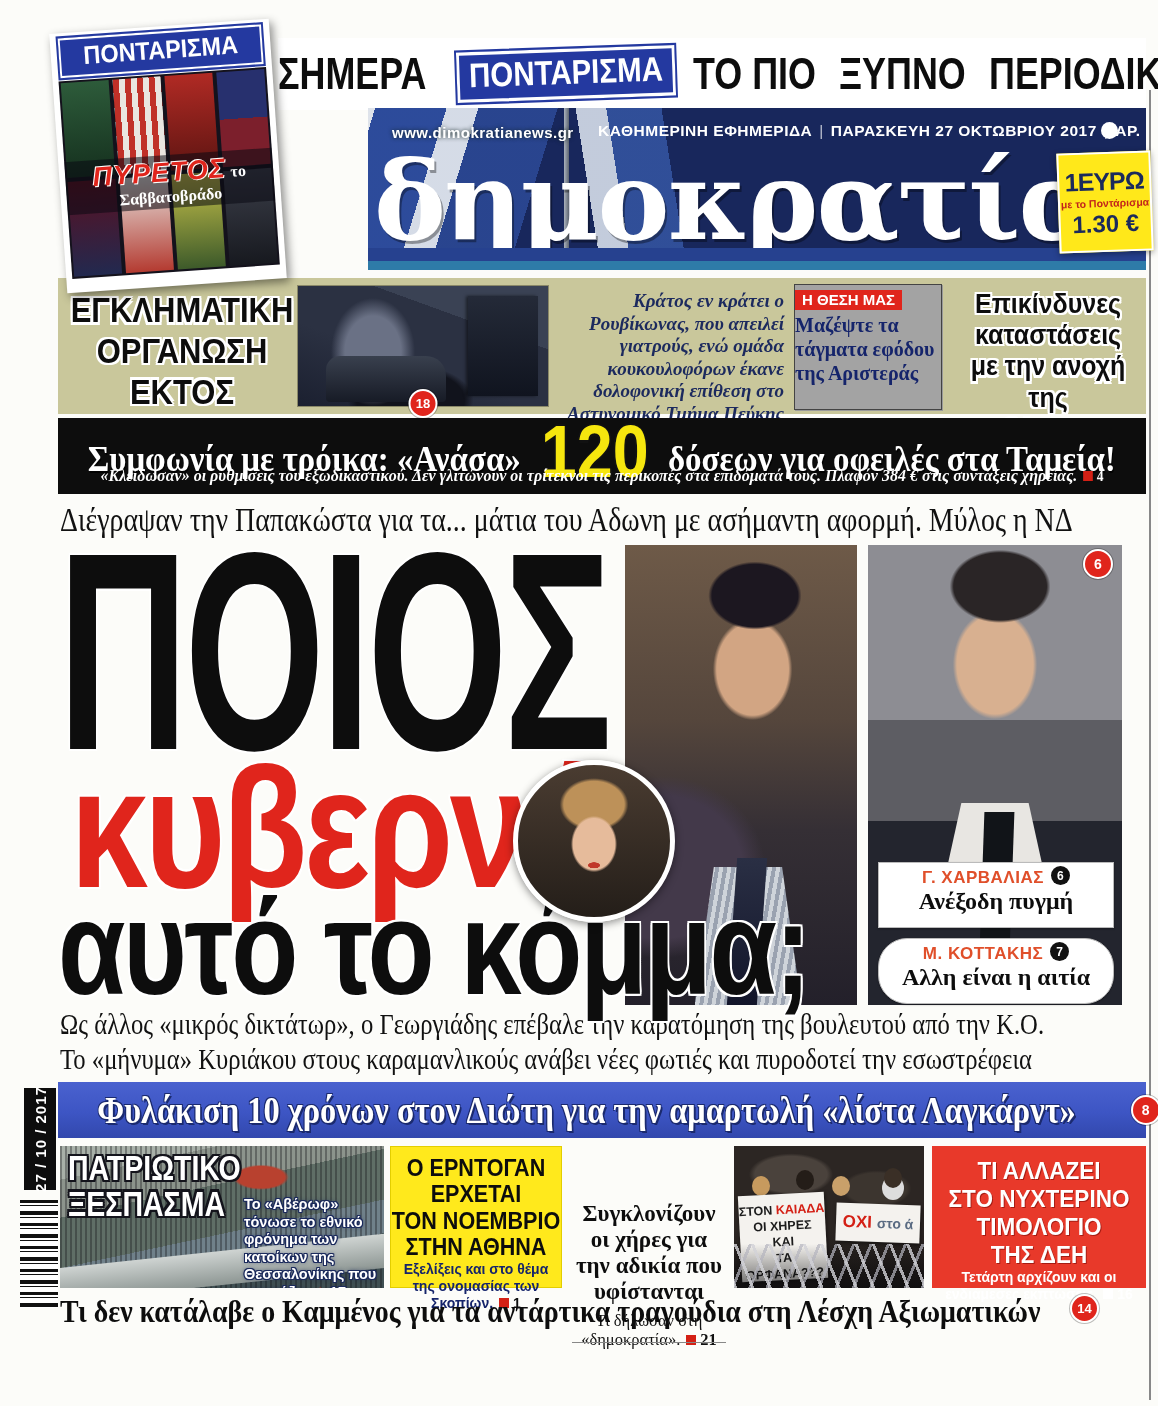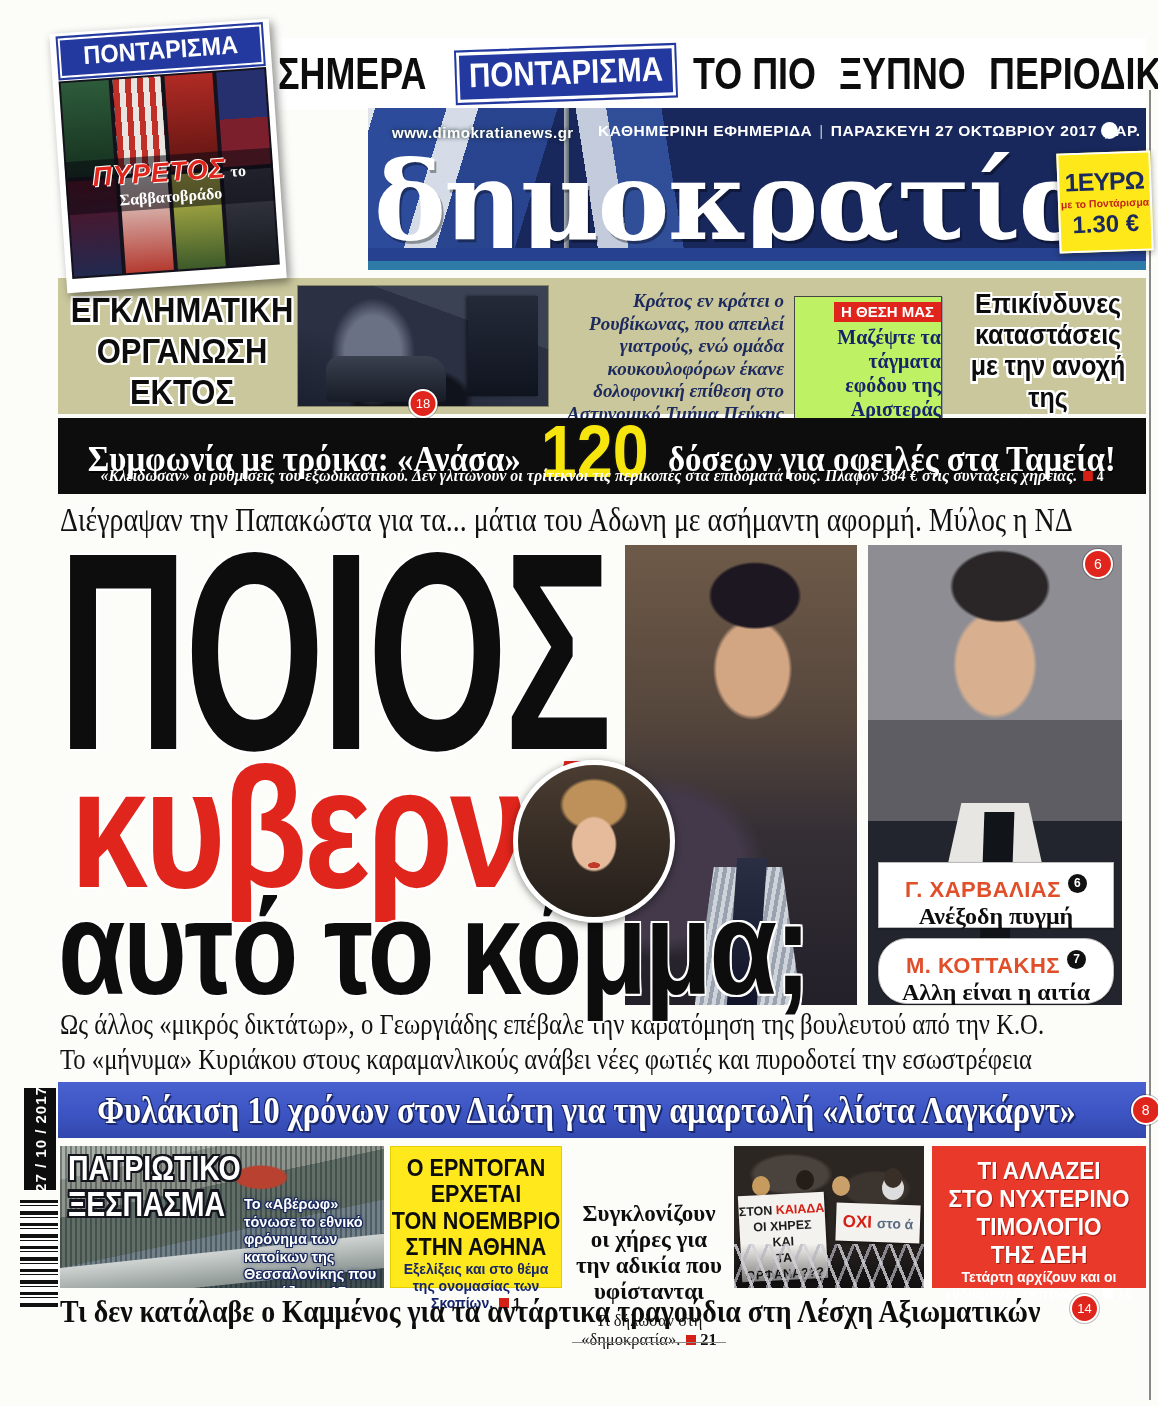--- a/index.html
+++ b/index.html
@@ -6,21 +6,21 @@
   .page{position:relative;width:1158px;height:1406px;background:#fcfcf9;overflow:hidden;
         font-family:"Liberation Sans",sans-serif;}
   .abs{position:absolute;}
   .b{font-weight:bold;}
   .outw{text-shadow:-2px 0 0 #fff,2px 0 0 #fff,0 -2px 0 #fff,0 2px 0 #fff,
         -2px -2px 0 #fff,2px 2px 0 #fff,-2px 2px 0 #fff,2px -2px 0 #fff;}
   .outb{text-shadow:-2px 0 0 #14141c,2px 0 0 #14141c,0 -2px 0 #14141c,0 2px 0 #14141c,
         -2px -2px 0 #14141c,2px 2px 0 #14141c,-2px 2px 0 #14141c,2px -2px 0 #14141c;}
   .outnavy{text-shadow:-1px 0 0 #1b2a5c,1px 0 0 #1b2a5c,0 -1px 0 #1b2a5c,0 1px 0 #1b2a5c,
         -1px -1px 0 #1b2a5c,1px 1px 0 #1b2a5c,-1px 1px 0 #1b2a5c,1px -1px 0 #1b2a5c, 0 0 4px #1b2a5c;}
-  .badge{border-radius:50%;background:#e0251c;color:#fff;font-weight:normal;
+  .badge{border-radius:50%;background:#e0251c;color:#fff;font-weight:bold;
          display:inline-flex;align-items:center;justify-content:center;
          border:2px solid #fff;box-shadow:0 0 0 1px rgba(0,0,0,.25);}
   .ncirc{border-radius:50%;background:#111;color:#fff;font-weight:bold;
          display:inline-flex;align-items:center;justify-content:center;}
   .redsq{display:inline-block;width:10px;height:10px;background:#d42015;margin:0 4px 0 6px;}
   .whtsq{display:inline-block;width:10px;height:10px;background:#fff;margin:0 4px 0 6px;}
 
   
   .topstrip{left:278px;top:38px;width:868px;height:72px;background:#fff;display:flex;
             align-items:center;gap:12px;}
@@ -92,26 +92,26 @@
           box-shadow:0 0 0 1px #8a8868;}
   .police .booth{position:absolute;right:10px;top:10px;width:70px;height:100px;
           background:linear-gradient(180deg,#242a38,#10141f);box-shadow:-2px 0 3px rgba(0,0,0,.5);}
   .police .car{position:absolute;left:28px;bottom:4px;width:120px;height:46px;border-radius:14px 20px 4px 4px;
           background:linear-gradient(180deg,#39404e,#171b26);}
   .police .badge{position:absolute;left:50%;bottom:-12px;transform:translateX(-50%);
           width:25px;height:25px;font-size:13px;}
   .rubicon{position:absolute;left:498px;top:12px;width:228px;color:#1c2a5e;
            font-family:"Liberation Serif",serif;font-weight:bold;font-style:italic;
            font-size:19px;line-height:22.5px;text-align:right;}
-  .thesi{position:absolute;left:736px;top:6px;width:146px;height:124px;background:#bef264;
-         border:1px solid #444;text-align:right;box-shadow:1px 1px 0 #999;margin-top:12px;}
+  .thesi{position:absolute;left:736px;top:6px;width:146px;height:124px;background:#a3a3a3;
+         border:1px solid #444;text-align:left;box-shadow:1px 1px 0 #999;}
   .thesi .lbl{display:inline-block;margin-top:5px;background:#e0251c;color:#fff;font-weight:bold;
          font-size:15px;padding:1px 7px 2px;}
   .thesi .txt{margin-top:3px;color:#15246b;font-family:"Liberation Serif",serif;font-weight:bold;
-         font-size:20px;line-height:24px;padding-left:36px;}
+         font-size:20px;line-height:24px;}
   .danger{position:absolute;left:900px;top:10px;width:180px;color:#0d0d0d;font-weight:bold;
           font-size:25px;line-height:29px;text-align:center;transform:scale(1,1.08);transform-origin:center top;}
 
   
   .bbanner{left:58px;top:418px;width:1088px;height:76px;background:#0d0d0d;color:#fff;z-index:3;}
   .bb-row1{position:absolute;left:0;top:2px;width:100%;display:flex;align-items:center;
            justify-content:center;white-space:nowrap;}
   .bb-main{font-family:"Liberation Serif",serif;font-weight:bold;font-size:34px;
            transform:scale(.97,1.08);text-shadow:1px 2px 0 rgba(0,0,0,.8);}
   .bb-num{font-size:68px;font-weight:bold;color:#f6e60e;margin:0 10px;position:relative;top:-8px;
@@ -160,21 +160,21 @@
         background:
           radial-gradient(8px 4px at 50% 66%,#c0392b 0 70%,rgba(192,57,43,0) 80%),
           radial-gradient(36px 44px at 50% 52%,#e6bb9b 0 58%,rgba(230,187,155,0) 64%),
           radial-gradient(52px 40px at 50% 26%,#bd9159 0 58%,rgba(189,145,89,0) 66%),
           linear-gradient(180deg,#4a3c31,#241e19);}
 
   .opbox{left:878px;width:234px;background:#fff;border:1px solid #bbb;text-align:center;z-index:5;
          box-shadow:0 1px 2px rgba(0,0,0,.3);}
   .op1{top:862px;height:64px;}
   .op2{top:938px;height:64px;border-radius:29px;}
-  .opname{color:#e04f2a;font-weight:bold;font-size:22px;letter-spacing:.5px;margin-top:14px;
+  .opname{color:#e04f2a;font-weight:bold;font-size:17px;letter-spacing:.5px;margin-top:5px;
           display:inline-block;vertical-align:middle;}
   .opnum{width:19px;height:19px;font-size:12px;margin-left:7px;vertical-align:middle;}
   .optitle{font-family:"Liberation Serif",serif;font-weight:bold;font-size:24px;color:#0d0d0d;
            line-height:26px;}
 
   
   .sub1{left:60px;top:1008px;font-family:"Liberation Serif",serif;font-size:28px;color:#111;
         white-space:nowrap;transform:scale(.88,1.05);transform-origin:left top;}
   .sub2{left:60px;top:1043px;font-family:"Liberation Serif",serif;font-size:28px;color:#111;
         white-space:nowrap;transform:scale(.88,1.05);transform-origin:left top;}

